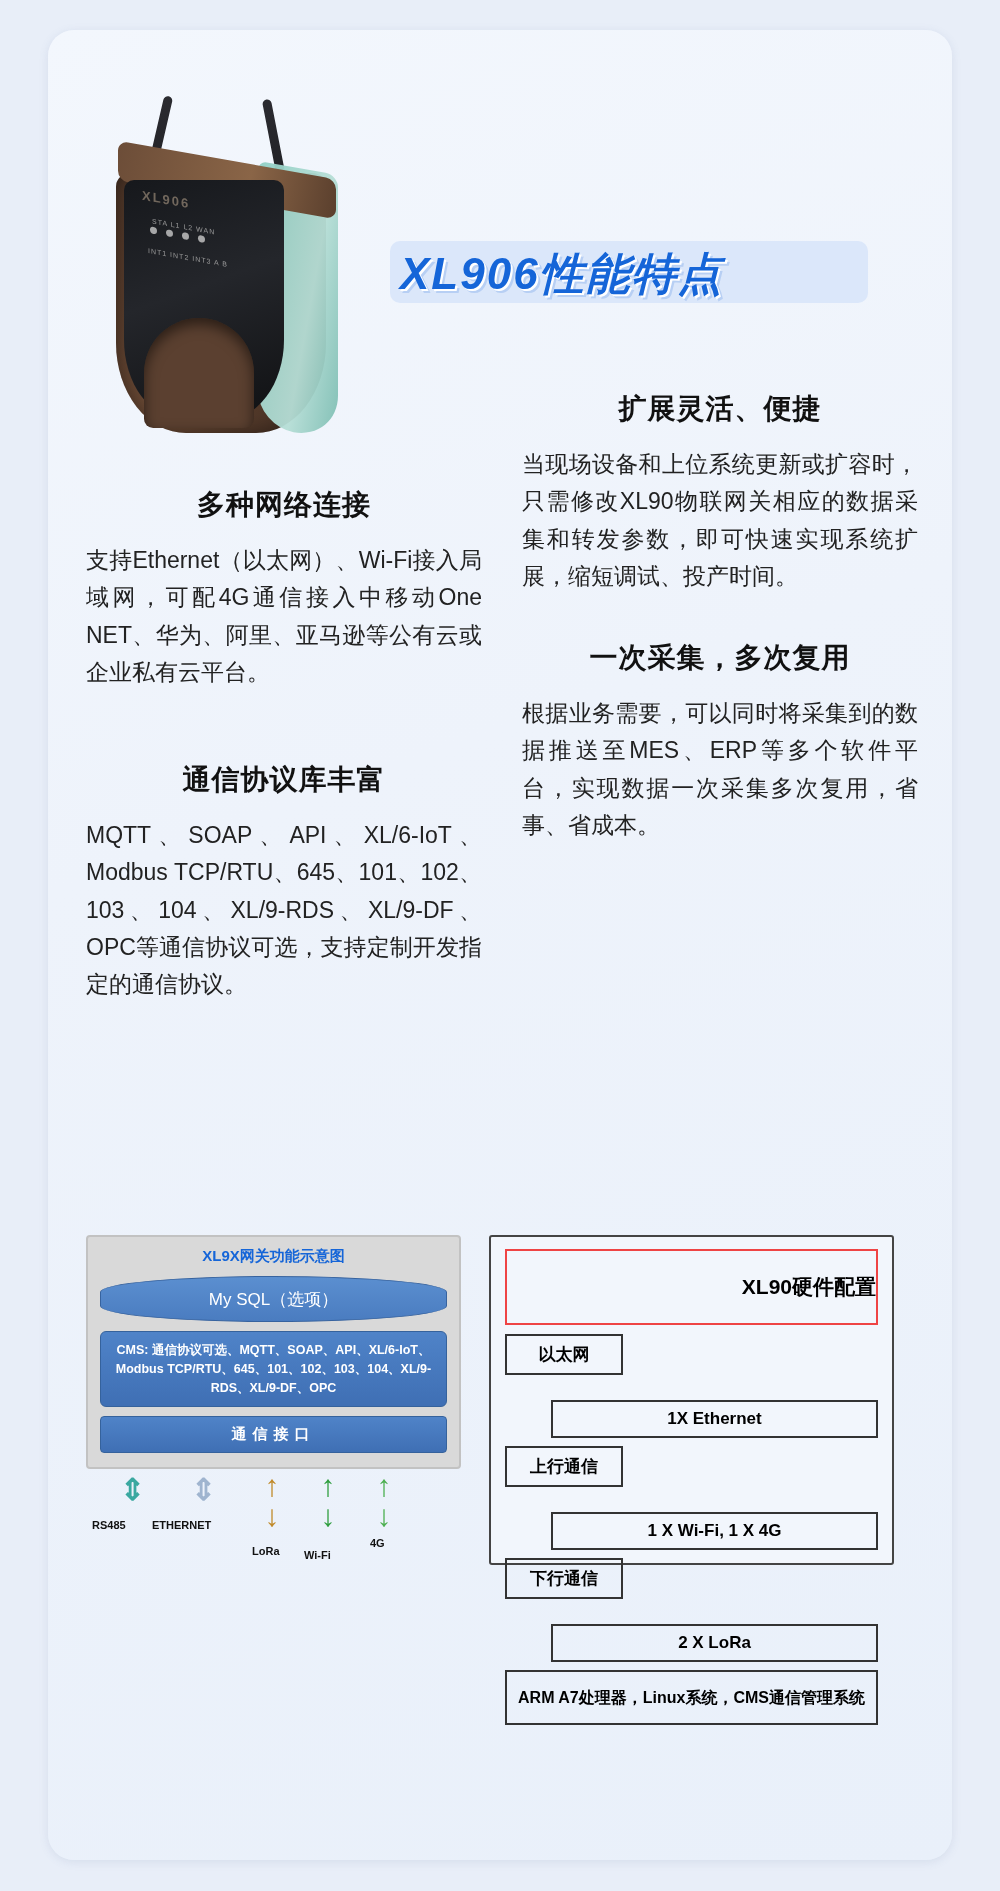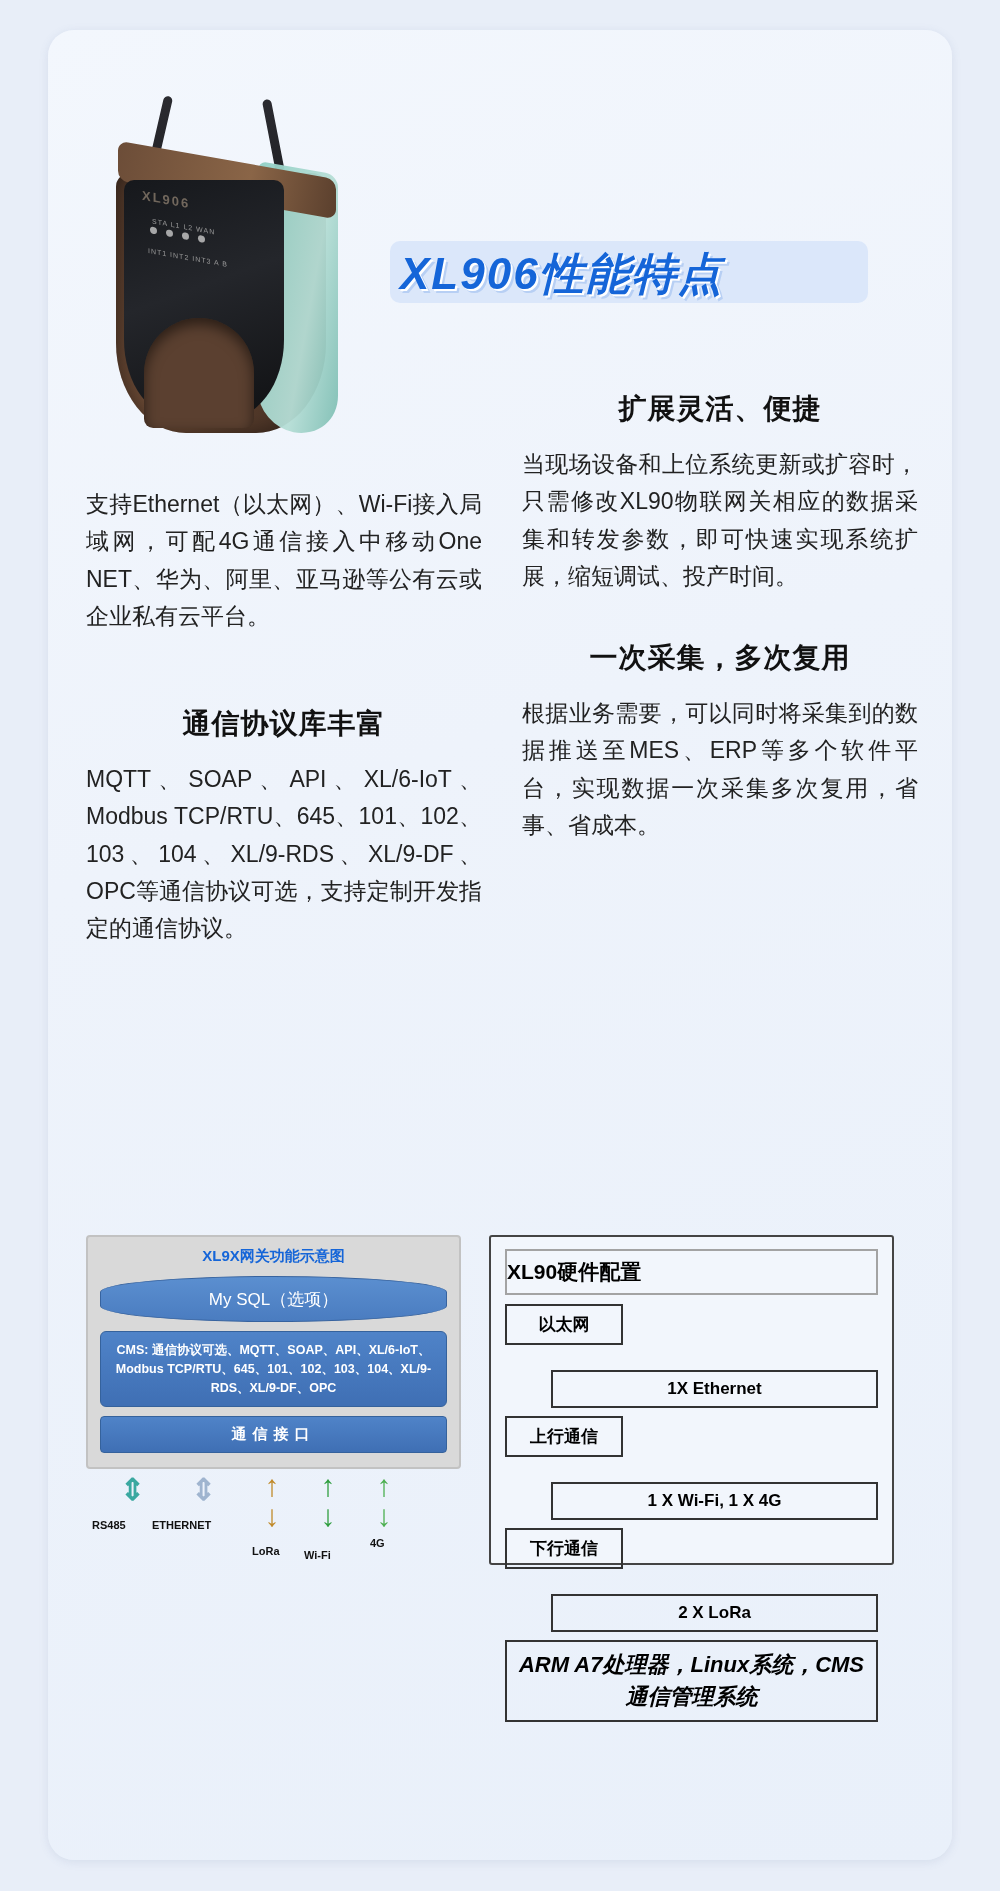--- a/index.html
+++ b/index.html
@@ -278,25 +278,25 @@
     width: 405px;
     border: 2px solid #444;
     border-radius: 3px;
     padding: 12px 14px;
     box-sizing: border-box;
     background: #f2f6fc;
     height: 330px;
     position: relative;
   }
   .spec-title {
-    border: 2px solid #a3a3a3;
-    text-align: left;
+    border: 2px solid #ef4444;
+    text-align: right;
     font-size: 21px;
     font-weight: bold;
-    padding: 7px 0;
+    padding: 22px 0;
     margin-bottom: 9px;
   }
   .spec-row {
     display: flex;
     margin-bottom: 8px;
     gap: 25px;
     flex-direction: column;
   }
   .spec-key {
     border: 2px solid #333;
@@ -312,25 +312,24 @@
     flex: 1;
     text-align: center;
     font-size: 17px;
     font-weight: bold;
     padding: 7px 0;
     margin-left: 46px;
   }
   .spec-full {
     border: 2px solid #333;
     text-align: center;
-    font-size: 22px;
+    font-size: 16px;
     font-weight: bold;
     line-height: 1.45;
-    padding: 7px 6px;
-    font-style: italic;
+    padding: 14px 6px;
   }
   .note {
     position: absolute;
     left: 0;
     right: 0;
     bottom: -52px;
     text-align: center;
     font-size: 17px;
     letter-spacing: 3px;
     color: #111;
@@ -363,20 +362,21 @@
 
     <div class="title-wrap">
       <div class="title-bg"></div>
       <div class="title">XL906性能特点</div>
     </div>
   </div>
 
   <div class="cols">
     <div class="col left">
       <div class="spacer-top"></div>
+      <div class="h2">多种网络连接</div>
       <div class="p">支持Ethernet（以太网）、Wi-Fi接入局域网，可配4G通信接入中移动One NET、华为、阿里、亚马逊等公有云或企业私有云平台。</div>
       <div class="spacer-mid"></div>
       <div class="h2">通信协议库丰富</div>
       <div class="p justify-loose">MQTT、SOAP、API、XL/6-IoT、Modbus TCP/RTU、645、101、102、103、104、XL/9-RDS、XL/9-DF、OPC等通信协议可选，支持定制开发指定的通信协议。</div>
     </div>
     <div class="col right">
       <div class="h2">扩展灵活、便捷</div>
       <div class="p">当现场设备和上位系统更新或扩容时，只需修改XL90物联网关相应的数据采集和转发参数，即可快速实现系统扩展，缩短调试、投产时间。</div>
       <div class="h2">一次采集，多次复用</div>
       <div class="p">根据业务需要，可以同时将采集到的数据推送至MES、ERP等多个软件平台，实现数据一次采集多次复用，省事、省成本。</div>

